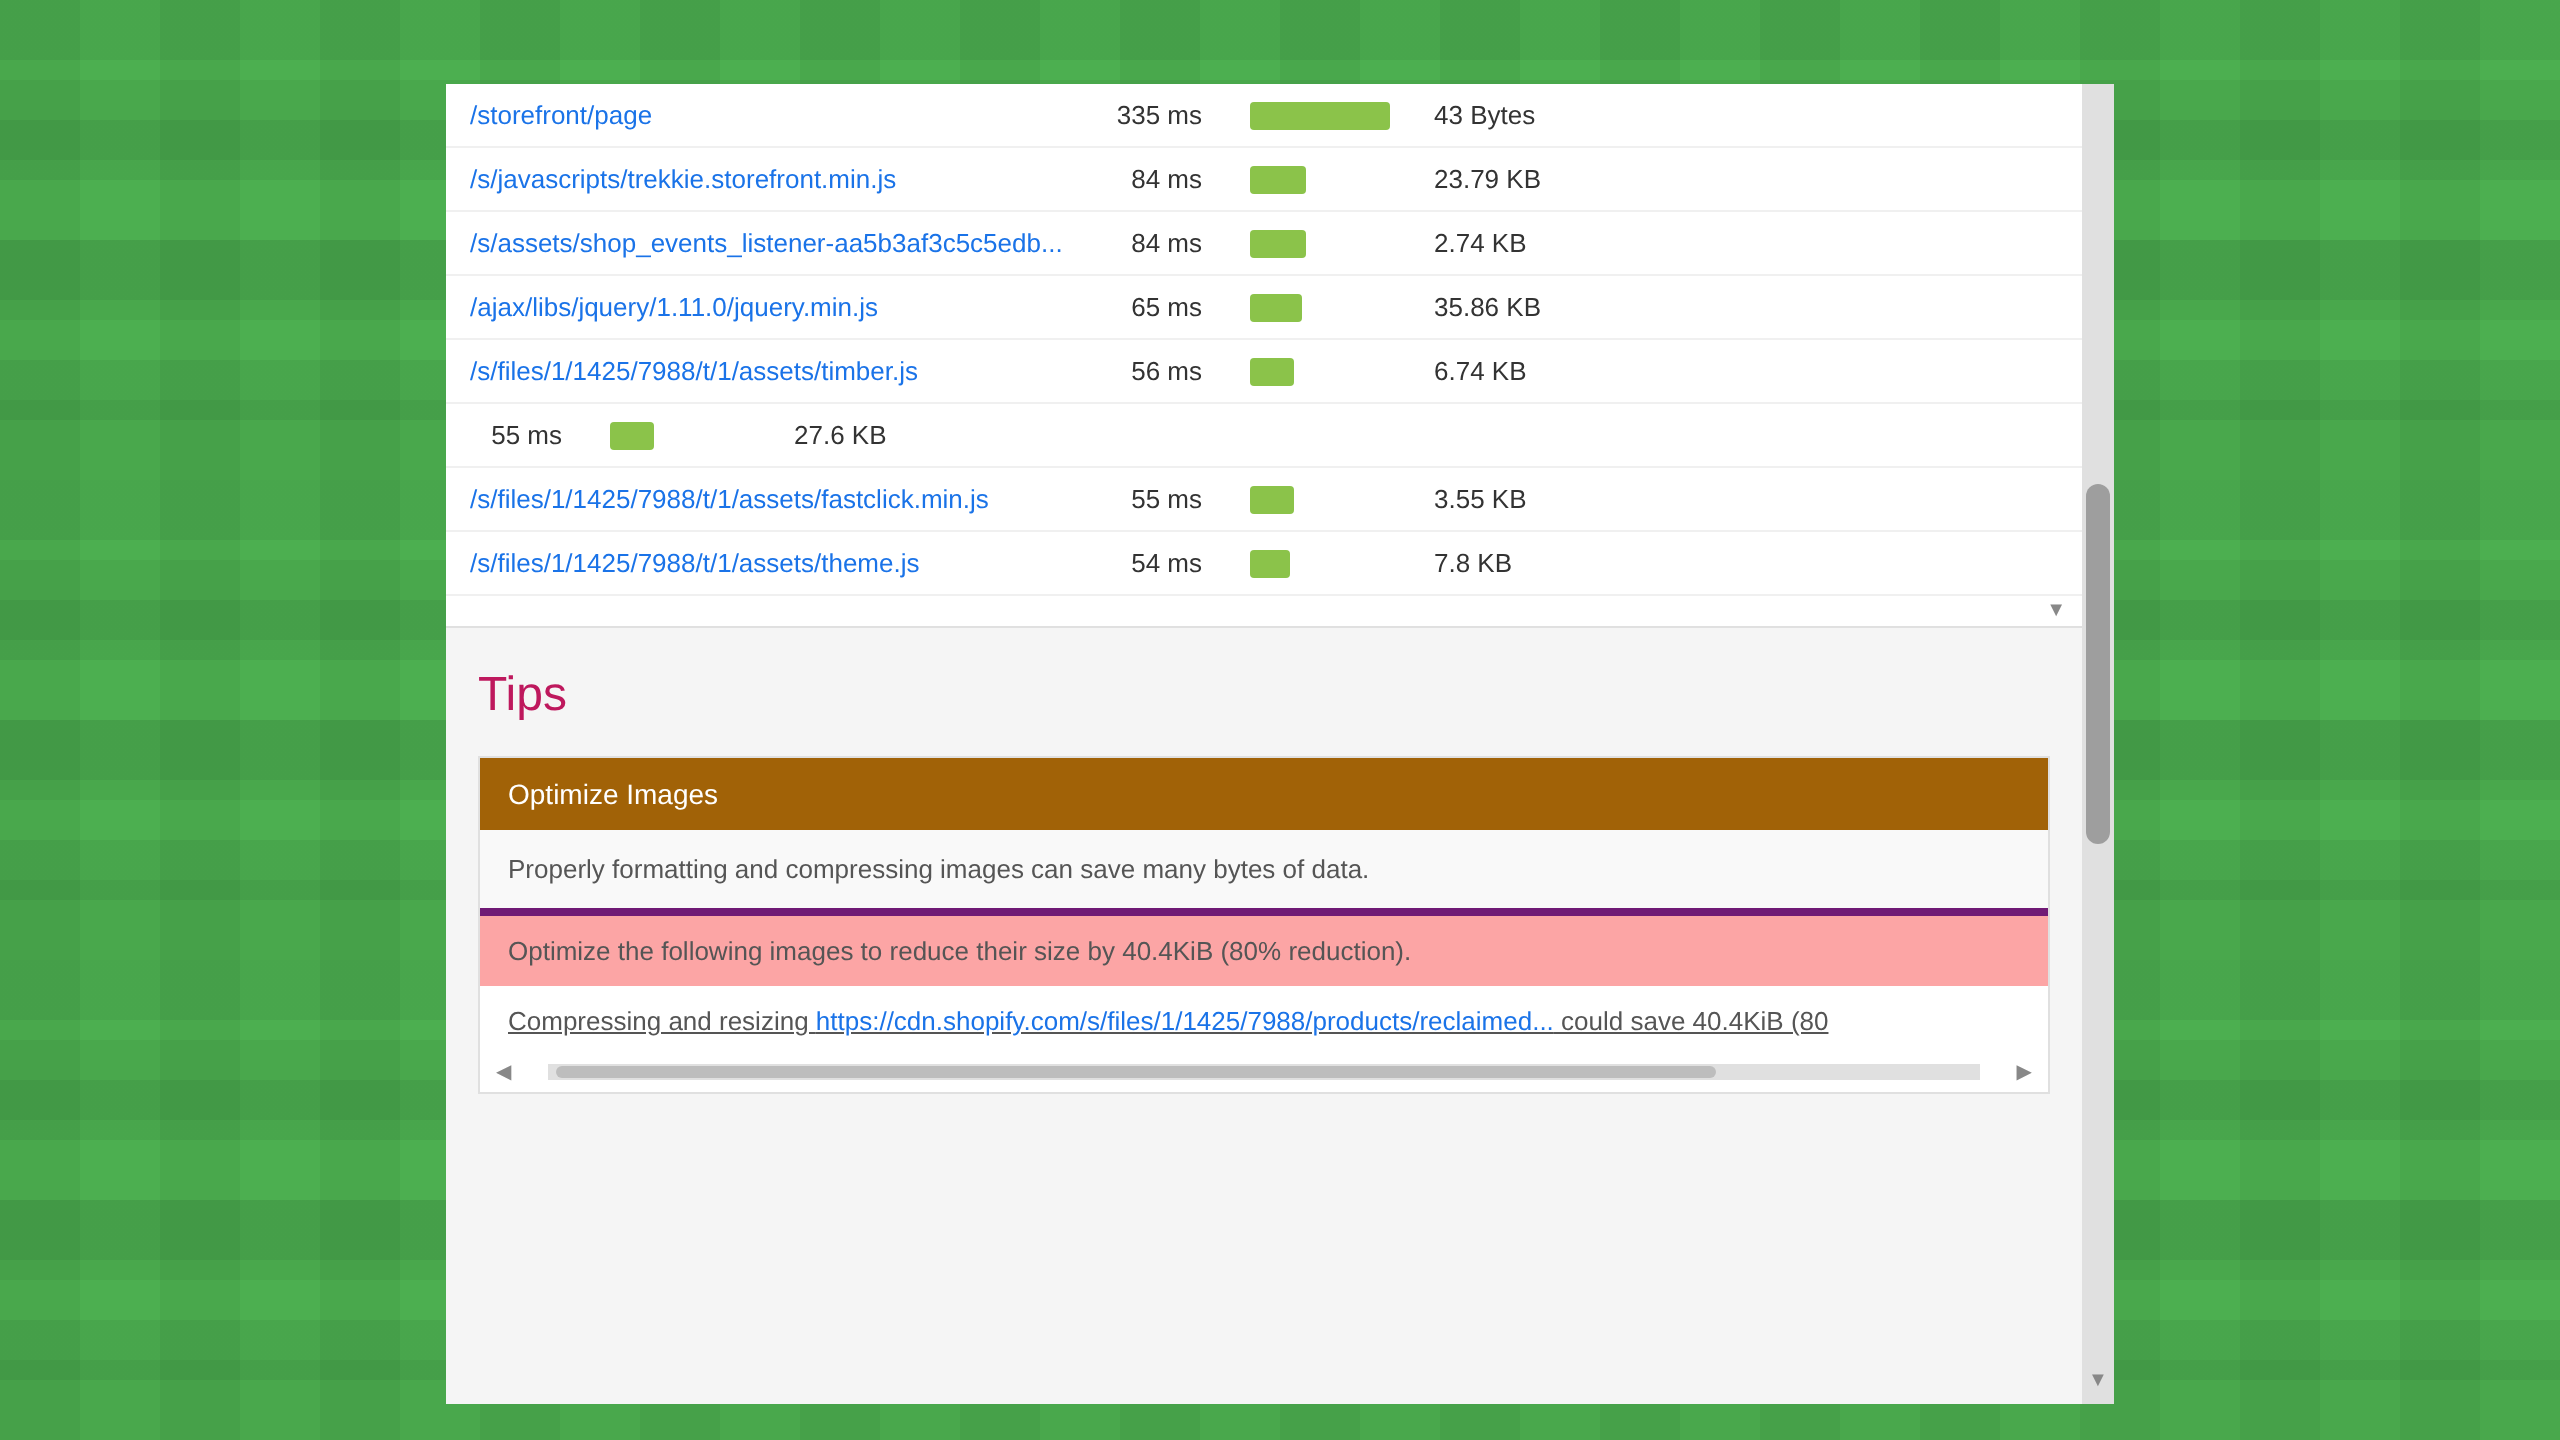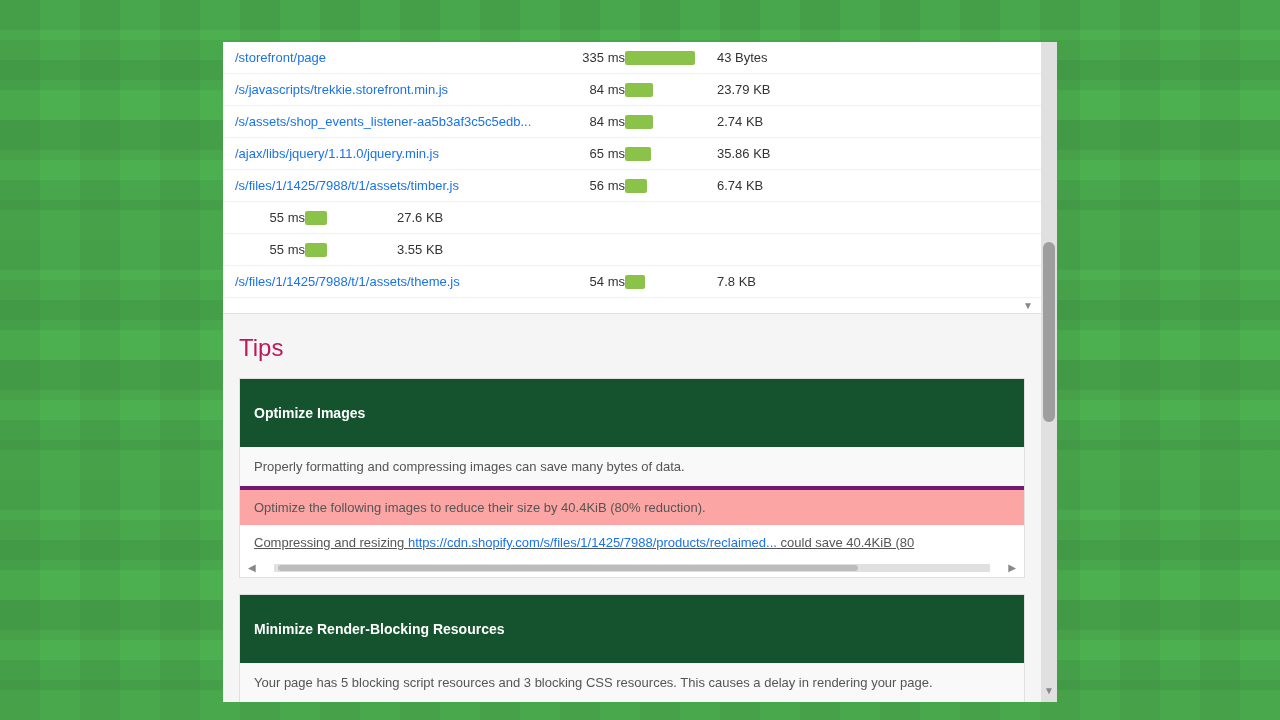--- a/index.html
+++ b/index.html
@@ -97,21 +97,21 @@
       overflow: hidden;
       text-overflow: ellipsis;
       cursor: pointer;
     }
 
     .resource-time {
       flex: 0 0 70px;
       color: #333;
       font-size: 13px;
       text-align: right;
-      padding-right: 0;
+      padding-right: 24px;
     }
 
     .resource-bar-container {
       flex: 0 0 80px;
       height: 14px;
       display: flex;
       align-items: center;
     }
 
     .resource-bar {
@@ -149,25 +149,25 @@
       margin-bottom: 16px;
     }
 
     .tip-card {
       background: #fff;
       border: 1px solid #e0e0e0;
       margin-bottom: 16px;
     }
 
     .tip-header {
-      background: #14532d;
+      background: #a16207;
       color: #fff;
-      padding: 26px 14px;
+      padding: 10px 14px;
       font-size: 14px;
-      font-weight: bold;
+      font-weight: normal;
     }
 
     .tip-description {
       padding: 12px 14px;
       font-size: 13px;
       color: #555;
       background: #f9f9f9;
       border-bottom: 4px solid #701a75;
     }
 
@@ -270,20 +270,21 @@
 
       <div class="resource-row">
         <span class="resource-time">55 ms</span>
         <div class="resource-bar-container">
           <div class="resource-bar bar-small"></div>
         </div>
         <span class="resource-size">27.6 KB</span>
       </div>
 
       <div class="resource-row">
+        <span class="resource-url">/s/files/1/1425/7988/t/1/assets/fastclick.min.js</span>
         <span class="resource-time">55 ms</span>
         <div class="resource-bar-container">
           <div class="resource-bar bar-small"></div>
         </div>
         <span class="resource-size">3.55 KB</span>
       </div>
 
       <div class="resource-row">
         <span class="resource-url">/s/files/1/1425/7988/t/1/assets/theme.js</span>
         <span class="resource-time">54 ms</span>
@@ -315,27 +316,20 @@
           <div style="padding: 2px 8px 4px 8px; display:flex; align-items:center; gap:4px;">
             <span style="color:#888; font-size:10px; cursor:pointer;">◀</span>
             <div class="horizontal-scrollbar" style="flex:1;">
               <div class="horizontal-scrollbar-thumb"></div>
             </div>
             <span style="color:#888; font-size:10px; cursor:pointer;">▶</span>
           </div>
         </div>
       </div>
 
-      <div class="tip-card">
-        <div class="tip-header">Minimize Render-Blocking Resources</div>
-        <div class="tip-description">Your page has 5 blocking script resources and 3 blocking CSS resources. This causes a delay in rendering your page.</div>
-        <div class="tip-detail">
-          <span>Remove render-blocking JavaScript:</span>
-        </div>
-      </div>
 
     </div>
   </div>
 
   <div class="right-scrollbar">
     <div class="scrollbar-thumb"></div>
 
     <div style="position:absolute; bottom:4px; left:50%; transform:translateX(-50%);">
       <span style="color:#888; font-size:10px; cursor:pointer;">▼</span>
     </div>

